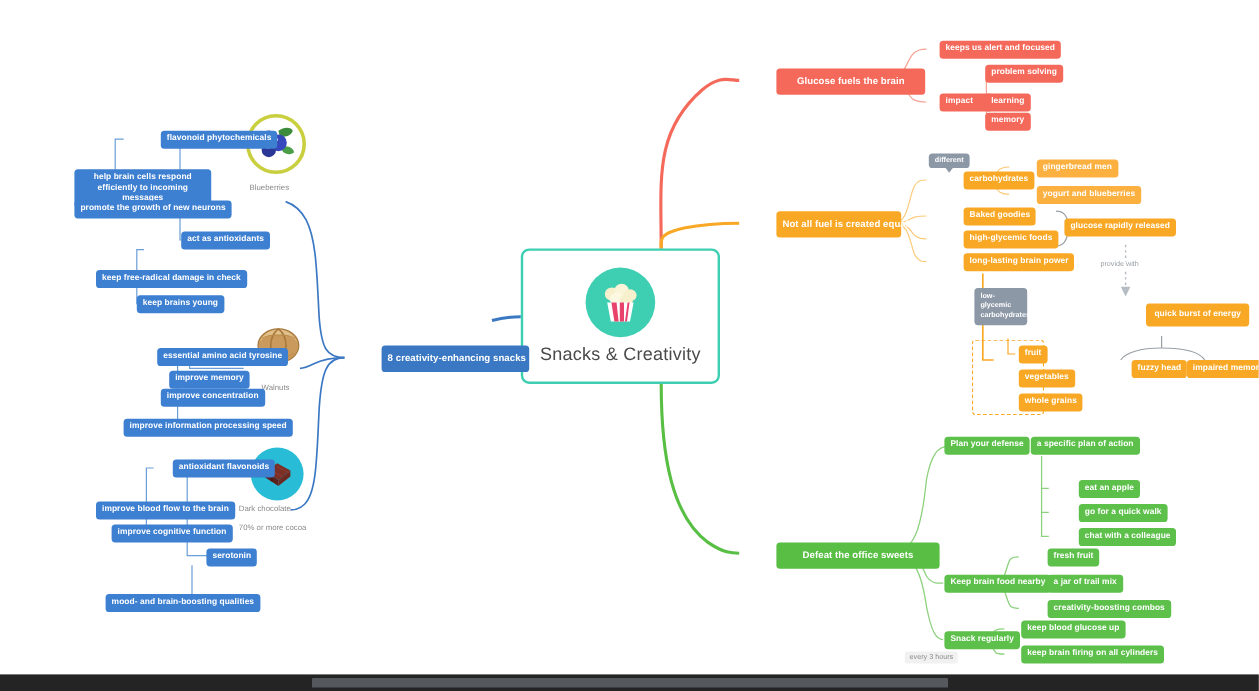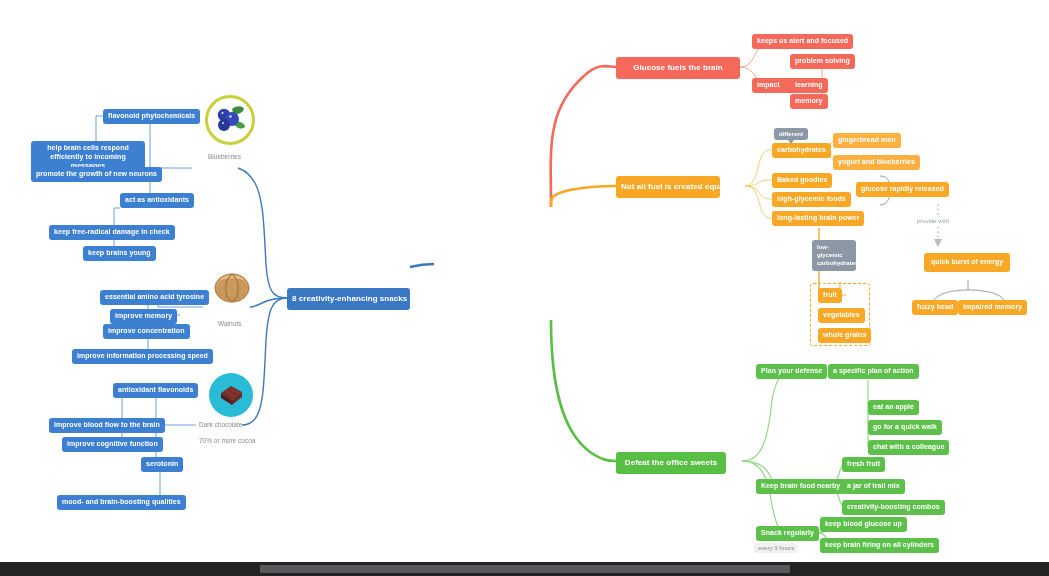--- a/index.html
+++ b/index.html
@@ -20,20 +20,21 @@
   .node {
     position: absolute;
     border-radius: 3px;
     color: #ffffff;
     font-size: 7px;
     font-weight: bold;
     line-height: 1.25;
     padding: 3px 5px;
     white-space: nowrap;
     letter-spacing: 0.05px;
+    margin-left: 31px;
   }
   .node.wrap { white-space: normal; text-align: center; }
 
   
   #central {
     position: absolute;
     left: 434px; top: 207px;
     width: 166px; height: 113px;
     border: 2px solid #3ecfb2;
     border-radius: 7px;
@@ -187,20 +188,38 @@
     <path d="M148,315 L148,330 L180,330" stroke="#6a9ed8" stroke-width="1" fill="none"></path>
     <path d="M148,330 L148,355 L186,355" stroke="#6a9ed8" stroke-width="1" fill="none"></path>
 
     <path d="M196,425 L156,425 L156,390 L182,390" stroke="#6a9ed8" stroke-width="1" fill="none"></path>
     <path d="M156,425 L156,463 L176,463" stroke="#6a9ed8" stroke-width="1" fill="none"></path>
     <path d="M128,390 L122,390 L122,425 L150,425" stroke="#6a9ed8" stroke-width="1" fill="none"></path>
     <path d="M122,425 L122,444 L150,444" stroke="#6a9ed8" stroke-width="1" fill="none"></path>
     <path d="M160,471 L160,501 L164,501" stroke="#6a9ed8" stroke-width="1" fill="none"></path>
   </svg>
 
+  <div id="central">
+    <div class="circ-icon" style="background:#3ecfb2;">
+      <svg width="40" height="40" viewBox="0 0 40 40">
+        <g>
+          <ellipse cx="13" cy="13" rx="6" ry="5.5" fill="#f7f0cc"></ellipse>
+          <ellipse cx="21" cy="10" rx="6" ry="5.5" fill="#faf4d8"></ellipse>
+          <ellipse cx="28" cy="14" rx="5.5" ry="5" fill="#f7f0cc"></ellipse>
+          <ellipse cx="17" cy="17" rx="6" ry="5" fill="#fdf8e2"></ellipse>
+          <ellipse cx="25" cy="18" rx="5.5" ry="4.5" fill="#f7f0cc"></ellipse>
+          <path d="M9,20 L31,20 L28,36 L12,36 Z" fill="#ffffff"></path>
+          <path d="M12.5,20 L15,36 L18.5,36 L16.8,20 Z" fill="#e8446b"></path>
+          <path d="M19.5,20 L19.5,36 L23,36 L23,20 Z" fill="#e8446b"></path>
+          <path d="M26,20 L27.6,20 L25.5,36 L23.8,36 Z" fill="#e8446b"></path>
+        </g>
+      </svg>
+    </div>
+    <div class="title">Snacks &amp; Creativity</div>
+  </div>
 
   <div class="node red" style="left:616px; top:57px; width:124px; text-align:center; font-size:8px; padding:6px 5px;">Glucose fuels the brain</div>
 
   <div class="node red" style="left:752px; top:34px;">keeps us alert and focused</div>
 
   <div class="node red" style="left:752px; top:78px; width:44px;">impact</div>
 
   <div class="node red" style="left:790px; top:54px;">problem solving</div>
   <div class="node red" style="left:790px; top:78px;">learning</div>
   <div class="node red" style="left:790px; top:94px;">memory</div>
@@ -228,21 +247,21 @@
   <div class="node orange" style="left:912px; top:300px;">fuzzy head</div>
   <div class="node orange" style="left:958px; top:300px;">impaired memory</div>
 
   <div id="greybox" style="left:812px; top:240px; width:44px;">low-glycemic carbohydrates</div>
 
   <div id="dashgroup" style="left:810px; top:283px; width:60px; height:63px;"></div>
   <div class="node orange" style="left:818px; top:288px;">fruit</div>
   <div class="node orange" style="left:818px; top:308px;">vegetables</div>
   <div class="node orange" style="left:818px; top:328px;">whole grains</div>
 
-  <div class="node green" style="left:616px; top:452px; width:110px; text-align:center; font-size:8px; padding:6px 5px;">Defeat the office sweets</div>
+  <div class="node green" style="left:616px; top:452px; width:136px; text-align:center; font-size:8px; padding:6px 5px;">Defeat the office sweets</div>
 
   <div class="node green2" style="left:756px; top:364px;">Plan your defense</div>
   <div class="node green2" style="left:828px; top:364px;">a specific plan of action</div>
   <div class="node green2" style="left:868px; top:400px;">eat an apple</div>
   <div class="node green2" style="left:868px; top:420px;">go for a quick walk</div>
   <div class="node green2" style="left:868px; top:440px;">chat with a colleague</div>
 
   <div class="node green2" style="left:756px; top:479px;">Keep brain food nearby</div>
   <div class="node green2" style="left:842px; top:457px;">fresh fruit</div>
   <div class="node green2" style="left:842px; top:479px;">a jar of trail mix</div>

